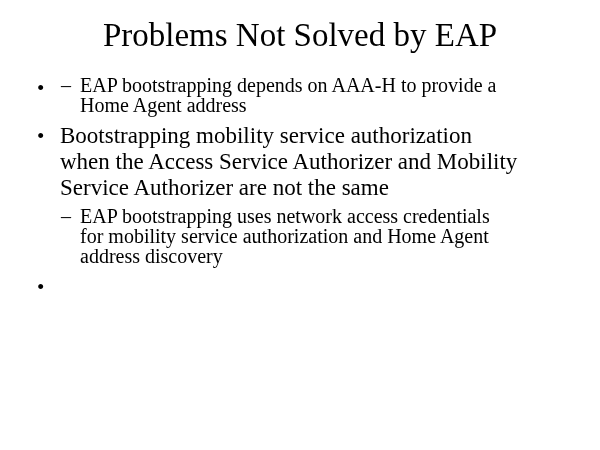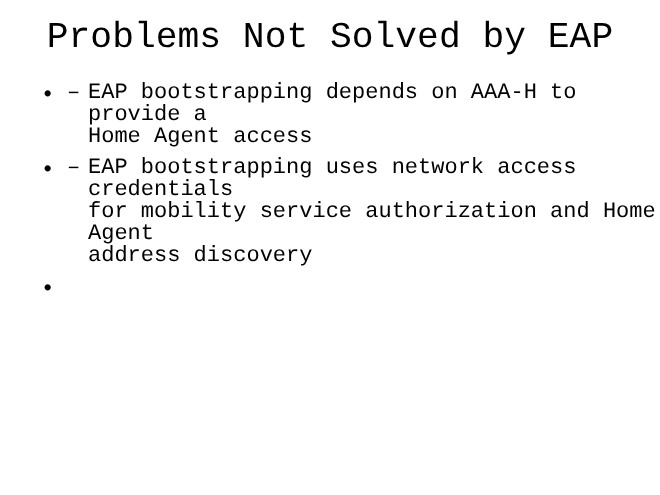--- a/index.html
+++ b/index.html
@@ -6,21 +6,21 @@
     margin: 0;
     padding: 0;
     background: #ffffff;
   }
   .slide {
     position: relative;
     width: 600px;
     height: 450px;
     background: #ffffff;
     color: #000000;
-    font-family: Liberation Mono, monospace;
+    font-family: Liberation Serif, serif;
     overflow: hidden;
   }
   .title {
     padding-top: 14px;
     text-align: center;
     font-size: 33px;
     line-height: 42px;
     white-space: nowrap;
   }
   .body {
@@ -70,25 +70,28 @@
 
   <div class="body">
 
     <div class="para bullet">
       <span class="marker">•</span>
     </div>
 
     <div class="para sub">
       <span class="marker">–</span>
       <span class="text">EAP bootstrapping depends on AAA-H to provide a
-Home Agent access</span>
+Home Agent address</span>
     </div>
 
     <div class="para bullet">
       <span class="marker">•</span>
+      <span class="text">Bootstrapping mobility service authorization
+when the Access Service Authorizer and Mobility
+Service Authorizer are not the same</span>
     </div>
 
     <div class="para sub">
       <span class="marker">–</span>
       <span class="text">EAP bootstrapping uses network access credentials
 for mobility service authorization and Home Agent
 address discovery</span>
     </div>
 
     <div class="para bullet">

